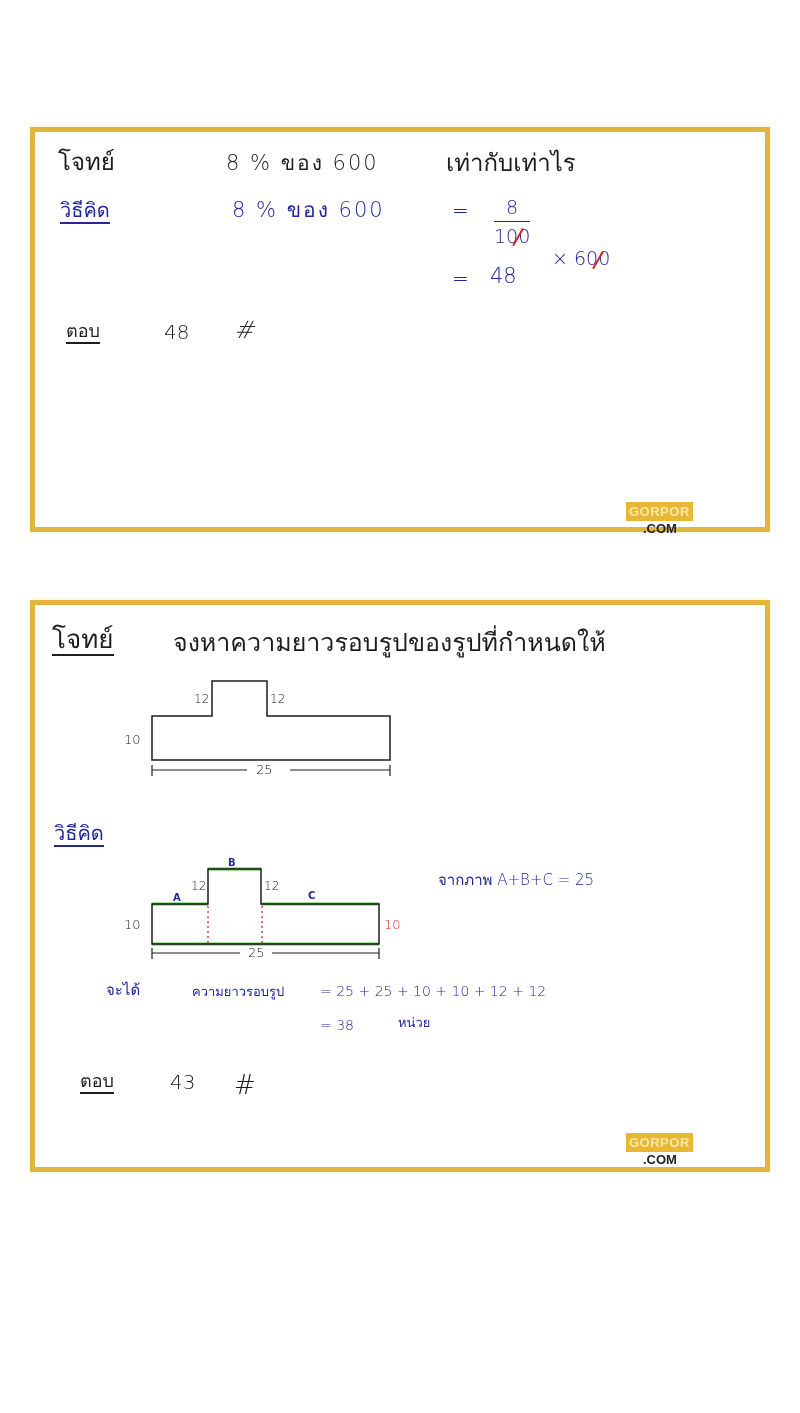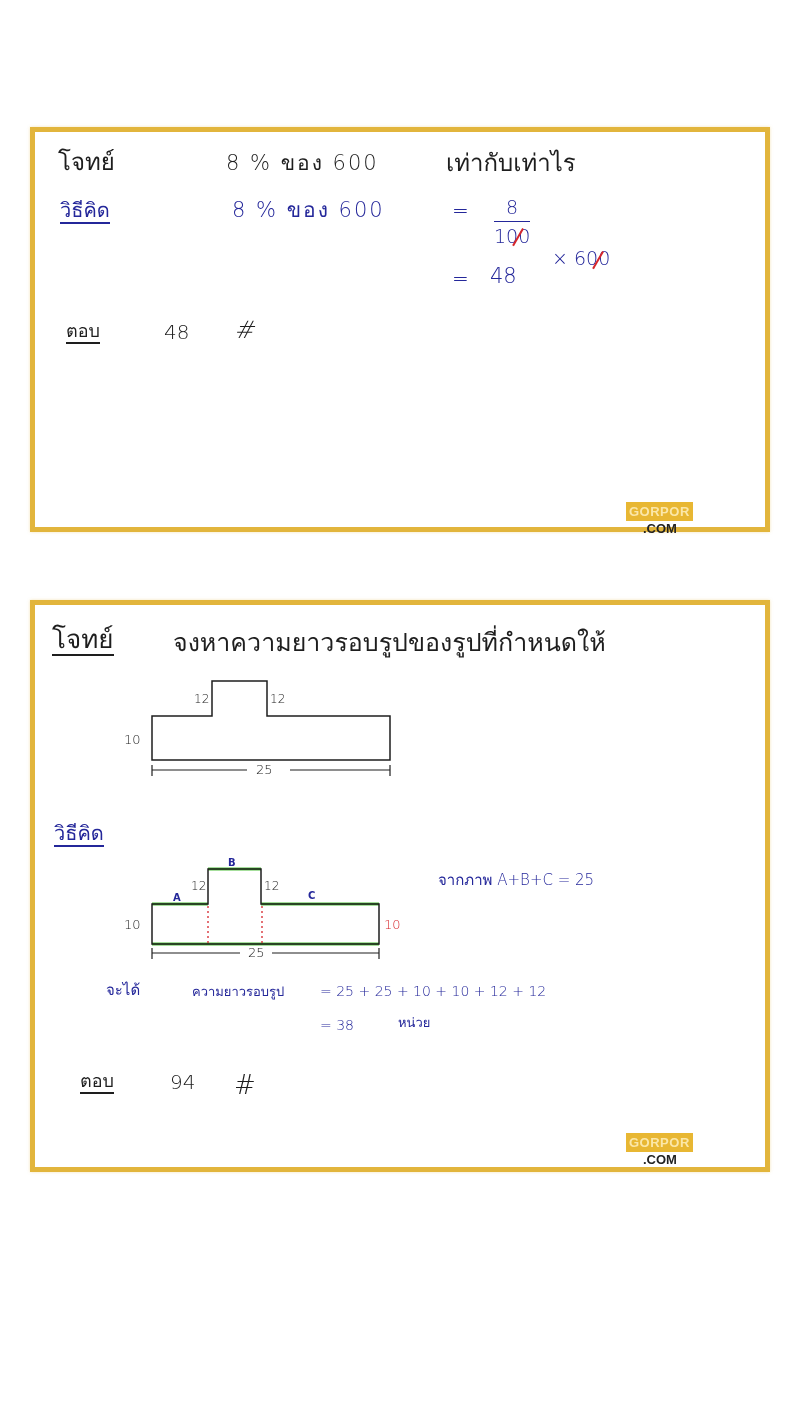--- a/index.html
+++ b/index.html
@@ -111,19 +111,19 @@
 
 <span class="t hw blue" style="left:438px;top:873px;font-size:15px;">จากภาพ  A+B+C = 25</span>
 
 <span class="t hw blue" style="left:106px;top:983px;font-size:15px;">จะได้</span>
 <span class="t hw blue" style="left:192px;top:985px;font-size:13px;">ความยาวรอบรูป</span>
 <span class="t hw blue" style="left:320px;top:984px;font-size:14px;">=  25 + 25 + 10 + 10 + 12 + 12</span>
 <span class="t hw blue" style="left:320px;top:1018px;font-size:14px;">=  38</span>
 <span class="t hw blue" style="left:398px;top:1016px;font-size:13px;">หน่วย</span>
 
 <span class="t hw black ul" style="left:80px;top:1072px;font-size:18px;">ตอบ</span>
-<span class="t hw black" style="left:170px;top:1072px;font-size:20px;">94</span>
+<span class="t hw black" style="left:170px;top:1072px;font-size:20px;">43</span>
 <span class="t hw black" style="left:234px;top:1072px;font-size:26px;">#</span>
 
 <div class="logo" style="left:626px;top:1133px;">
   <span class="g">GORPOR</span>
     <span class="c">.COM</span>
 </div>
 
 </body></html>

